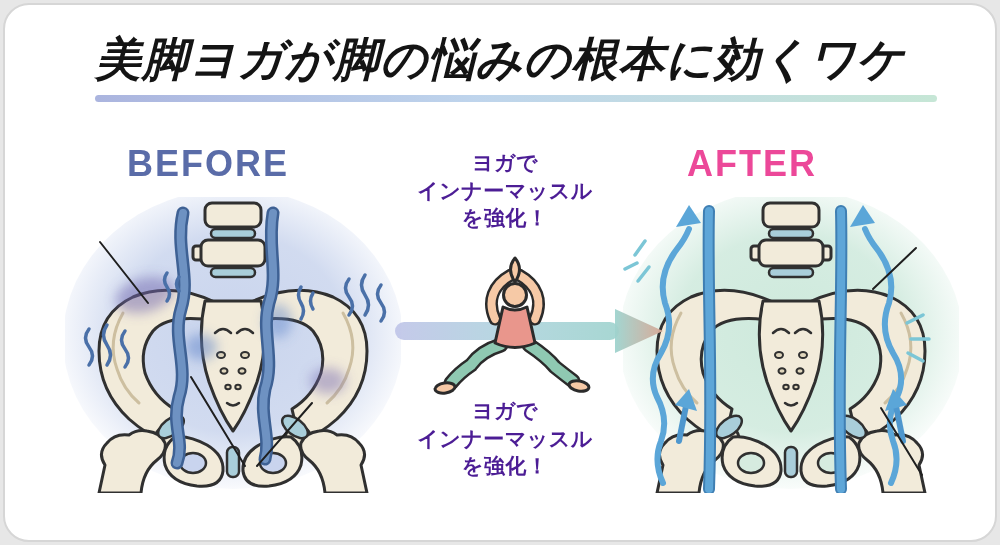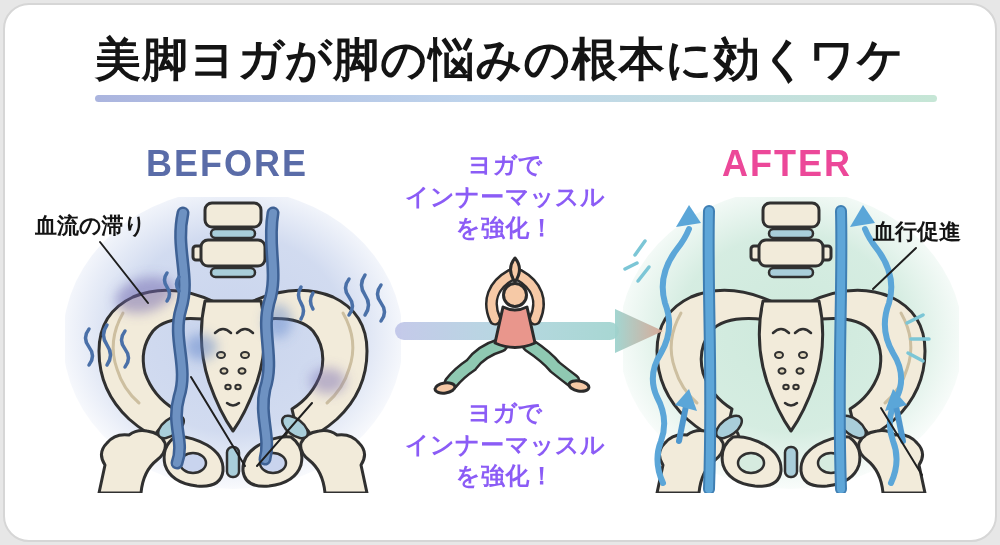--- a/index.html
+++ b/index.html
@@ -7,38 +7,38 @@
     width:1000px;height:545px;position:relative;background:#E7E7E7;
     font-family:"Liberation Sans","DejaVu Sans",sans-serif;overflow:hidden;
   }
   .card{
     position:absolute;inset:3px;background:#FFFFFF;border:2px solid #D6D6D6;
     border-radius:26px;overflow:hidden;
   }
   .abs{position:absolute;}
   .title{
     left:0;top:24px;width:100%;text-align:center;
-    font-size:46px;font-weight:900;color:#141414;letter-spacing:1px;white-space:nowrap;
+    font-size:46px;font-weight:900;color:#141414;letter-spacing:1px;white-space:nowrap;font-style:italic;
   }
   .title-underline{
     left:90px;top:90px;width:842px;height:7px;border-radius:4px;
     background:linear-gradient(90deg,#8F9CD4 0%,#A9C6E6 45%,#B3DEC8 100%);
     opacity:.75;
   }
   .stage-label{
-    top:138px;font-size:36px;font-weight:800;letter-spacing:2px;text-align:center;
+    top:138px;font-size:36px;font-weight:800;letter-spacing:2px;
   }
   .before-label{left:122px;width:200px;color:#5A6CA8;}
   .after-label{left:682px;width:200px;color:#ec4899;}
   .annot{
     font-size:22px;font-weight:800;color:#141414;white-space:nowrap;
   }
   .center-text{
-    left:368px;width:264px;text-align:center;font-size:24px;font-weight:800;
-    color:#8b5cf6;line-height:1.32;white-space:pre-line;letter-spacing:.5px;
+    left:368px;width:264px;text-align:center;font-size:21px;font-weight:800;
+    color:#4c1d95;line-height:1.32;white-space:pre-line;letter-spacing:.5px;
   }
   svg{display:block;}
   .bone{fill:#F2EBDA;stroke:#303030;stroke-width:3;stroke-linejoin:round;}
   .cart{fill:#A9CEDA;stroke:#303030;stroke-width:2.5;stroke-linejoin:round;}
   .holeB{fill:#C9D4EE;stroke:#303030;stroke-width:2.5;}
   .holeA{fill:#D6EBDF;stroke:#303030;stroke-width:2.5;}
   .detail{fill:none;stroke:#303030;stroke-width:2.5;stroke-linecap:round;}
   .fdot{fill:#E0D6BC;stroke:#303030;stroke-width:2;}
   .innerline{fill:none;stroke:#CDBFA0;stroke-width:3;stroke-linecap:round;}
   .sq{fill:none;stroke:#4A70A8;stroke-width:3.5;stroke-linecap:round;}
@@ -254,22 +254,20 @@
   </svg>
 
   <svg class="abs" style="left:0;top:0;pointer-events:none;" width="1000" height="545" viewBox="0 0 1000 545">
     <line class="leader" x1="95" y1="237" x2="143" y2="298"></line>
     <line class="leader" x1="240" y1="461" x2="186" y2="372"></line>
     <line class="leader" x1="252" y1="461" x2="307" y2="398"></line>
     <line class="leader" x1="911" y1="243" x2="868" y2="284"></line>
     <line class="leader" x1="917" y1="470" x2="876" y2="403"></line>
   </svg>
 
-  <div class="abs annot" style="left:30px;top:206px;">血流の滞り</div>
-  <div class="abs annot" style="left:868px;top:212px;">血行促進</div>
 
   <div class="abs center-text" style="top:144px;">ヨガで
 インナーマッスル
 を強化！</div>
   <div class="abs center-text" style="top:392px;">ヨガで
 インナーマッスル
 を強化！</div>
 
 </div>
 

